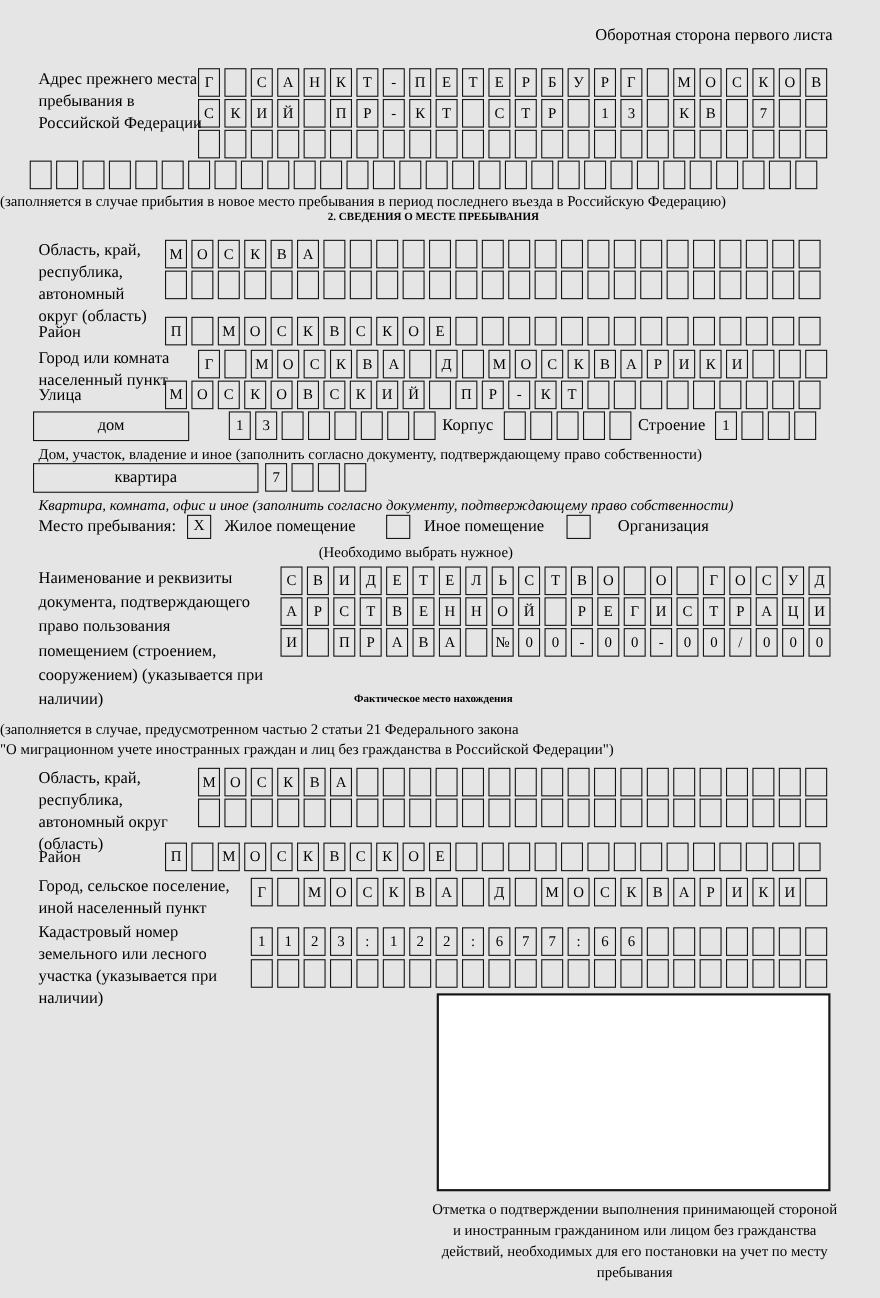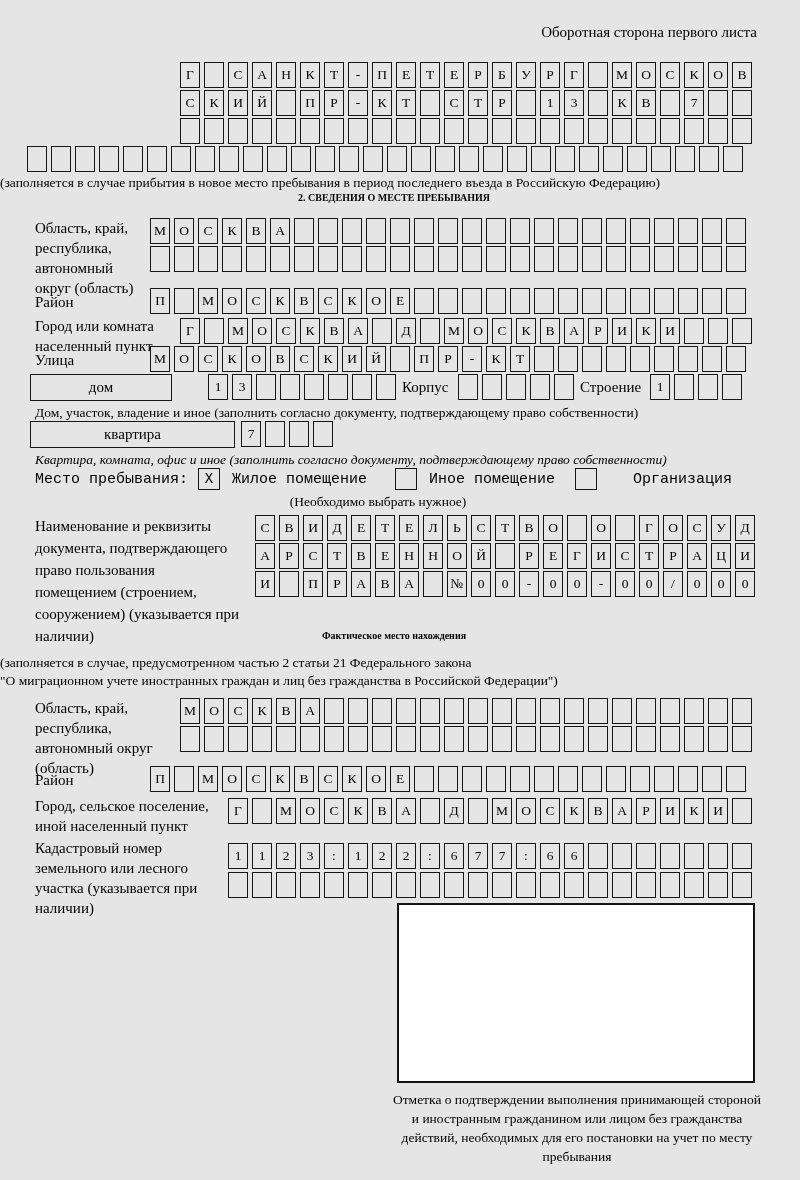--- a/index.html
+++ b/index.html
@@ -77,20 +77,21 @@
     background:#ffffff;
   }
 </style>
 </head>
 <body>
 
 <div class="page">
 
   <div class="hdr">Оборотная сторона первого листа</div>
 
+  <div class="lbl" style="left:35px;top:62px;width:152px;">Адрес прежнего места пребывания в Российской Федерации</div>
   <div class="cellrow" style="left:180px;top:62px;">
       <span class="cell">Г</span>
       <span class="cell"></span>
       <span class="cell">С</span>
       <span class="cell">А</span>
       <span class="cell">Н</span>
       <span class="cell">К</span>
       <span class="cell">Т</span>
       <span class="cell">-</span>
       <span class="cell">П</span>
@@ -370,28 +371,28 @@
 
   <div class="fieldbox" style="left:30px;top:421px;width:205px;height:27px;">квартира</div>
   <div class="cellrow" style="left:241px;top:421px;">
       <span class="cell">7</span>
       <span class="cell"></span>
       <span class="cell"></span>
       <span class="cell"></span>
     </div>
   <div class="note" style="left:35px;top:451px;font-style:italic;">Квартира, комната, офис и иное (заполнить согласно документу, подтверждающему право собственности)</div>
 
-  <div class="mprow" style="left:35px;top:468px;font-family:Liberation Mono, monospace;">
+  <div class="mprow" style="left:35px;top:468px;">
     <span>Место пребывания:</span>
     <span class="cbox" style="margin-left:10px;">X</span>
     <span style="margin-left:12px;">Жилое помещение</span>
     <span class="cbox" style="margin-left:28px;"></span>
     <span style="margin-left:12px;">Иное помещение</span>
     <span class="cbox" style="margin-left:20px;"></span>
-    <span style="margin-left:36px;">Организация</span>
+    <span style="margin-left:25px;">Организация</span>
   </div>
   <div class="note" style="left:243px;top:493px;width:270px;text-align:center;">(Необходимо выбрать нужное)</div>
 
   <div class="lbl" style="left:35px;top:515px;width:205px;line-height:22px;">Наименование и реквизиты документа, подтверждающего право пользования помещением (строением, сооружением) (указывается при наличии)</div>
   <div class="cellrow" style="left:255px;top:515px;">
       <span class="cell">С</span>
       <span class="cell">В</span>
       <span class="cell">И</span>
       <span class="cell">Д</span>
       <span class="cell">Е</span>

